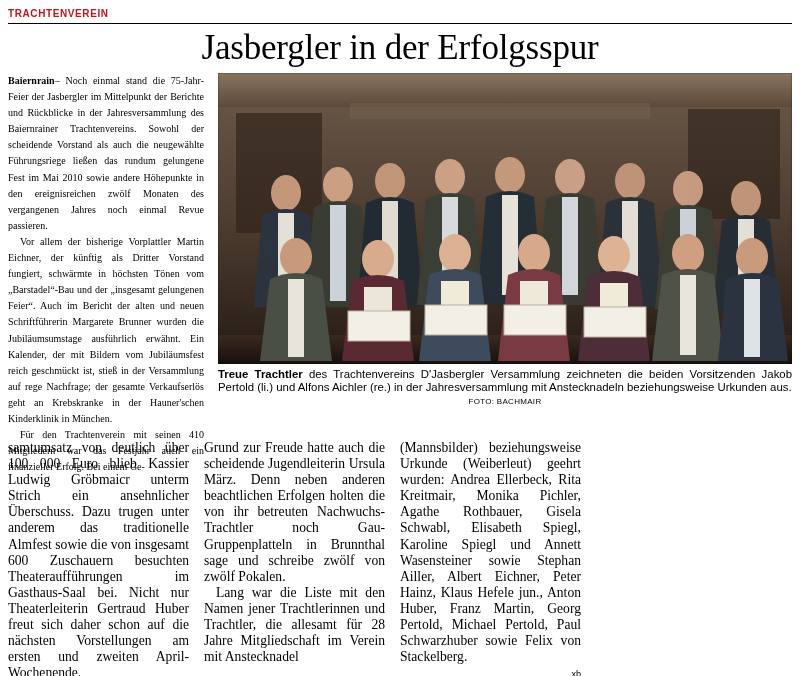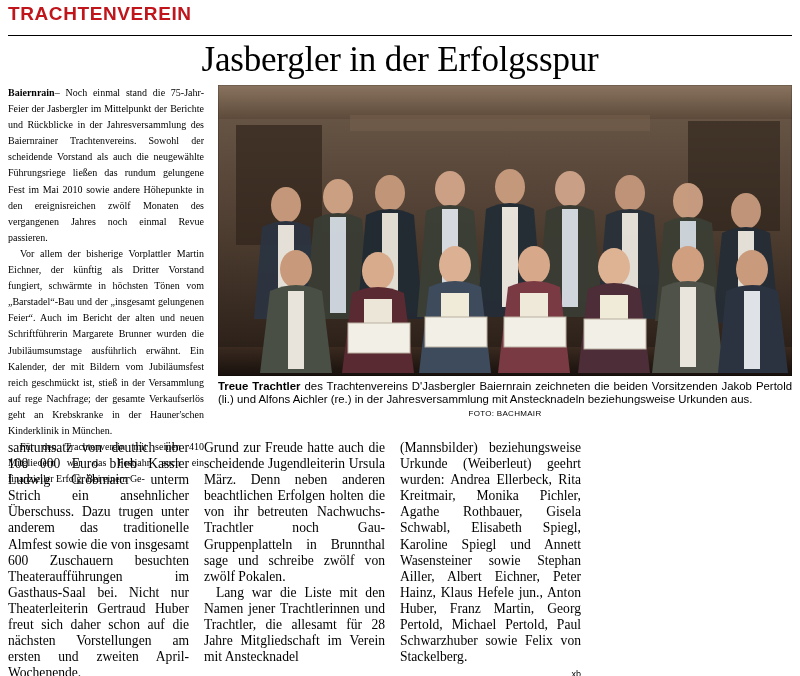--- a/index.html
+++ b/index.html
@@ -20,24 +20,24 @@
   .inner {
     position: absolute;
     left: 8px;
     top: 6px;
     width: 784px;
     height: 664px;
   }
   .kicker {
     font-family: "Liberation Sans", sans-serif;
     font-weight: bold;
-    font-size: 19px;
+    font-size: 10px;
     letter-spacing: 0.6px;
     color: #c0151b;
-    margin: 0 0 14px 0;
+    margin: 0 0 2px 0;
     line-height: 15px;
   }
   .rule-top {
     border-bottom: 1.5px solid #000;
     width: 100%;
     height: 0;
     margin-bottom: 5px;
   }
   .headline {
     font-family: "Liberation Serif", serif;
@@ -263,21 +263,21 @@
 
               <g>
                 <ellipse cx="78" cy="184" rx="16" ry="19" fill="#c89a7b"></ellipse>
                 <path d="M52 206 q26 -12 52 0 l10 82 h-72 z" fill="#4a4f45"></path>
                 <rect x="70" y="206" width="16" height="78" fill="#e8e4db"></rect>
               </g>
             </g>
             <rect x="0" y="0" width="574" height="291" fill="none" stroke="#000" stroke-width="1" opacity="0.35"></rect>
           </svg>
         </div>
-        <div class="caption"><b>Treue Trachtler</b><span> des Trachtenvereins D'Jasbergler Baiernrain zeichneten die beiden Vorsitzenden Jakob Pertold (li.) und Alfons Aichler (re.) in der Jahresversammlung mit Anstecknadeln beziehungsweise Urkunden aus.</span></div>
+        <div class="caption"><b>Treue Trachtler</b><span> des Trachtenvereins D'Jasbergler Versammlung zeichneten die beiden Vorsitzenden Jakob Pertold (li.) und Alfons Aichler (re.) in der Jahresversammlung mit Anstecknadeln beziehungsweise Urkunden aus.</span></div>
         <div class="credit">FOTO: BACHMAIR</div>
       </div>
 
     </div>
 
     <div class="cols">
       <div class="col first">
         <p>samtumsatz von deutlich über 100 000 Euro blieb Kassier Ludwig Gröbmaicr unterm Strich ein ansehnlicher Überschuss. Dazu trugen unter anderem das traditionelle Almfest sowie die von insgesamt 600 Zuschauern besuchten Theateraufführungen im Gasthaus-Saal bei. Nicht nur Theaterleiterin Gertraud Huber freut sich daher schon auf die nächsten Vorstellungen am ersten und zweiten April-Wochenende.</p>
       </div>
       <div class="col">

